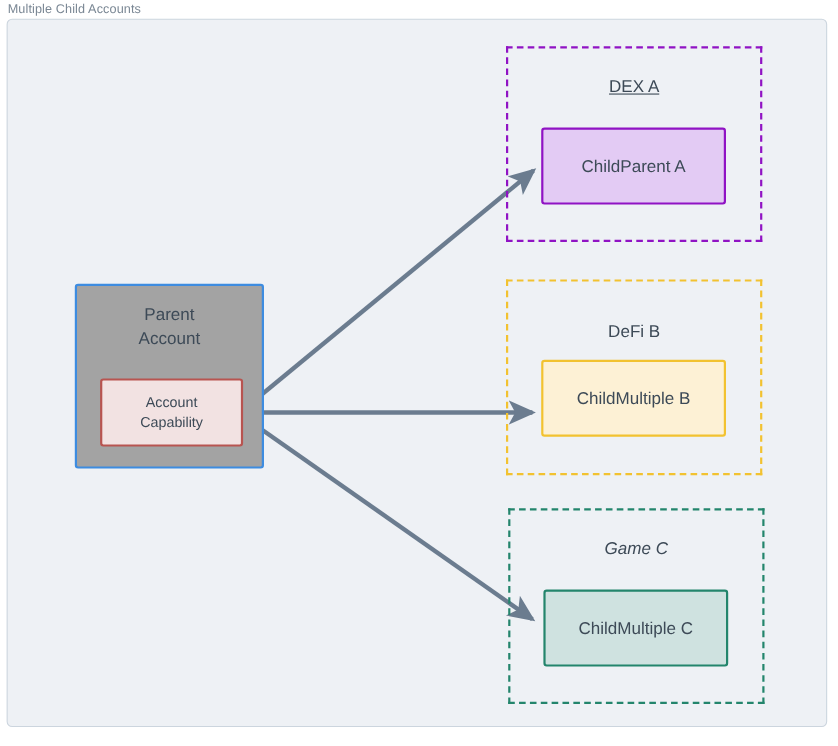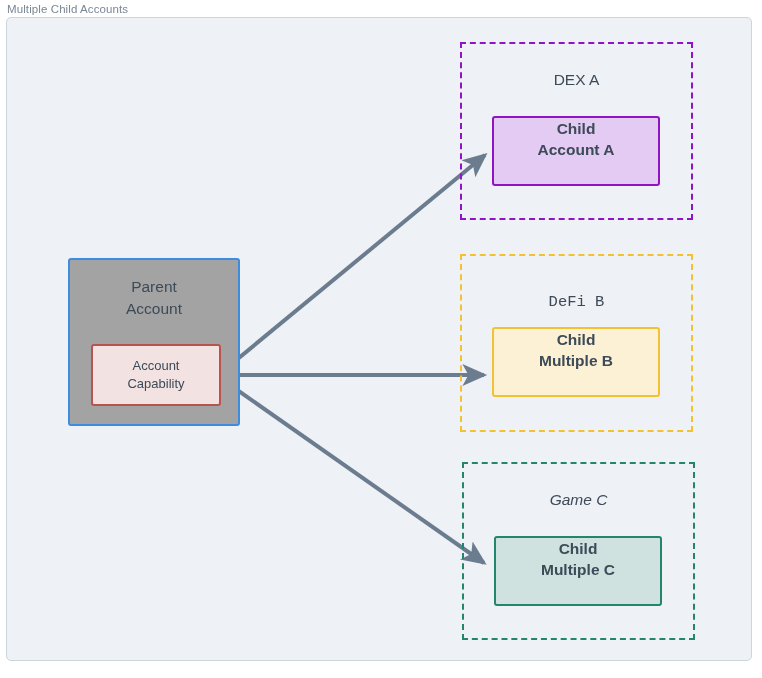--- a/index.html
+++ b/index.html
@@ -56,27 +56,27 @@
     color: #3d4a57;
     white-space: nowrap;
   }
   .node-box {
     position: absolute;
     box-sizing: border-box;
     border-width: 2.2px;
     border-style: solid;
     border-radius: 3px;
     display: flex;
-    flex-direction: column;
+    flex-direction: row;
     align-items: center;
+    justify-content: center;
     font-size: 15.5px;
     line-height: 21px;
     color: #3d4a57;
     text-align: center;
-    font-weight: bold;
   }
   .node-box .line2 { display: block; }
   .parent-box {
     position: absolute;
     box-sizing: border-box;
     border: 2.2px solid #3d8ce0;
     background: #a3a3a3;
     border-radius: 3px;
   }
   .parent-label {
@@ -136,29 +136,29 @@
       <span>Parent</span><br>
       <span>Account</span>
     </div>
     <div class="capability-box" style="left:21px; top:84px; width:130px; height:62px;">
       <span>Account</span>
       <span class="line2">Capability</span>
     </div>
   </div>
 
   <div class="group-box" style="left:460px; top:42px; width:233px; height:178px; border-color:#9013c4;">
-    <div class="group-label" style="top:27px;">DEX A</div>
+    <div class="group-label" style="top:27px;text-decoration:underline;">DEX A</div>
   </div>
   <div class="node-box" style="left:492px; top:116px; width:168px; height:70px; border-color:#9013c4; background:#e3cbf4;">
     <span>Child</span>
-    <span class="line2">Account A</span>
+    <span class="line2">Parent A</span>
   </div>
 
   <div class="group-box" style="left:460px; top:254px; width:233px; height:178px; border-color:#f2c230;">
-    <div class="group-label" style="top:37px;font-family:Liberation Mono, monospace;">DeFi B</div>
+    <div class="group-label" style="top:37px;">DeFi B</div>
   </div>
   <div class="node-box" style="left:492px; top:327px; width:168px; height:70px; border-color:#f2c230; background:#fdf1d5;">
     <span>Child</span>
     <span class="line2">Multiple B</span>
   </div>
 
   <div class="group-box" style="left:462px; top:462px; width:233px; height:178px; border-color:#23856c;">
     <div class="group-label" style="top:27px;font-style:italic;">Game C</div>
   </div>
   <div class="node-box" style="left:494px; top:536px; width:168px; height:70px; border-color:#23856c; background:#cfe2e0;">

